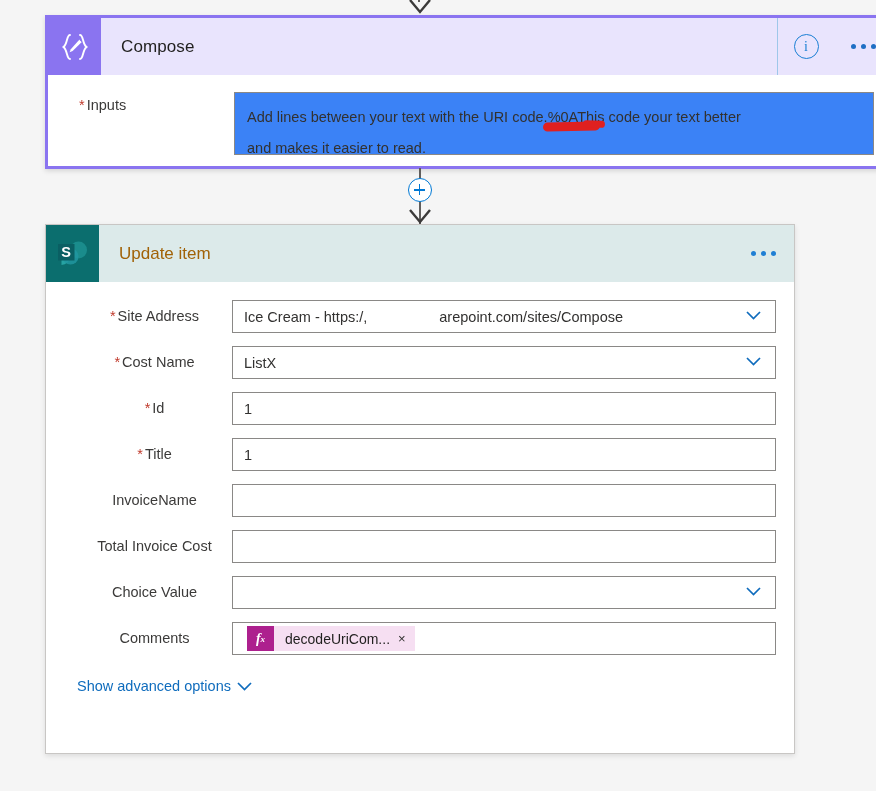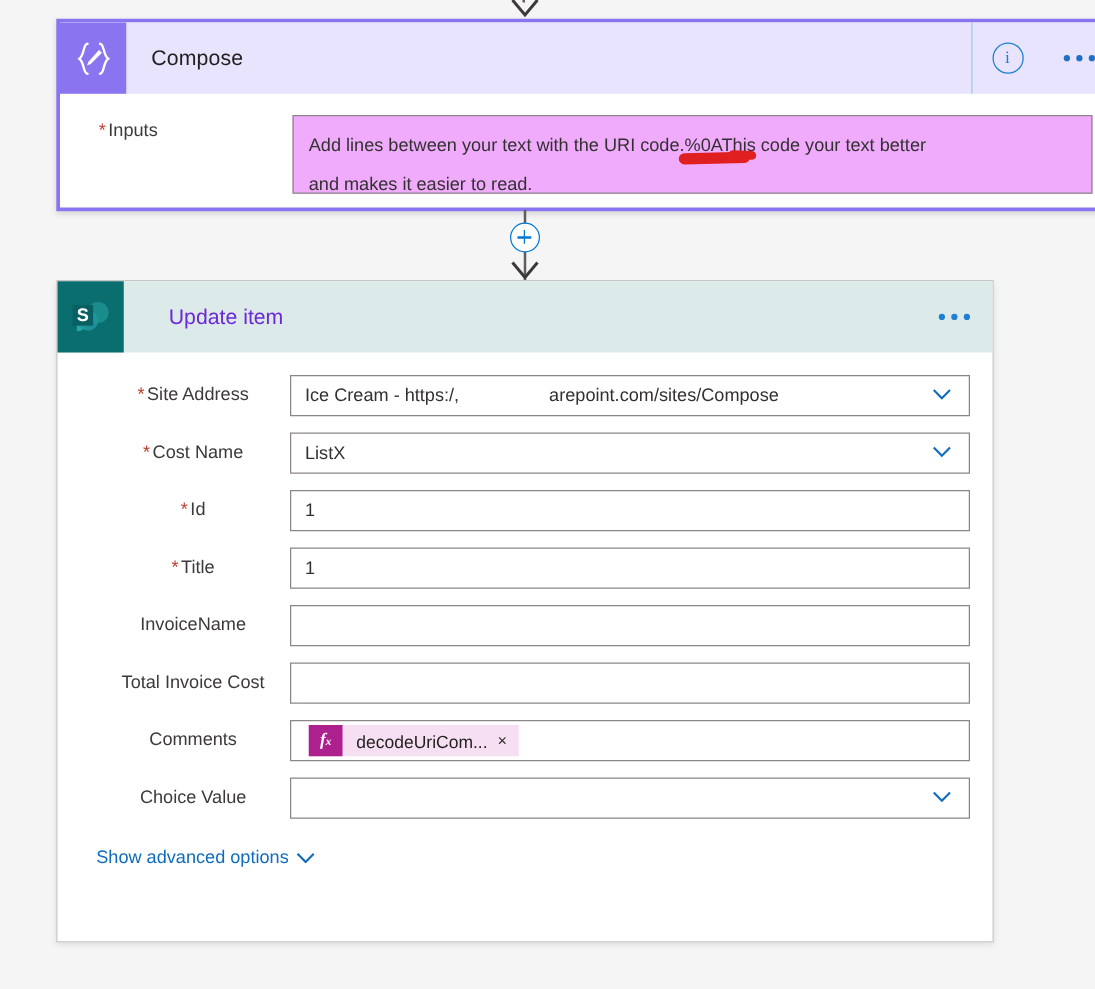--- a/index.html
+++ b/index.html
@@ -168,21 +168,21 @@
     padding-left: 13px;
     box-sizing: border-box;
   }
   .req-star { color: #c0392b; margin-right: 2px; }
 
   .inputs-box {
     position: relative;
     flex: 1 1 auto;
     height: 63px;
     border: 1px solid #8a8886;
-    background: #f0abfc;
+    background: #3b82f6;
     padding: 9px 12px 0 12px;
     box-sizing: border-box;
     font-size: 14.5px;
     color: #323130;
     line-height: 31px;
     white-space: nowrap;
     overflow: hidden;
   }
   .ink-mark {
     position: absolute;
@@ -228,23 +228,23 @@
   .sp-icon {
     width: 53px;
     height: 57px;
     background: #0b6e6e;
     display: flex;
     align-items: center;
     justify-content: center;
     flex: 0 0 auto;
   }
   .update-title {
-    margin-left: 36px;
+    margin-left: 20px;
     font-size: 17px;
-    color: #6d28d9;
+    color: #a16207;
   }
   .update-ellipsis {
     margin-left: auto;
     width: 62px;
     height: 57px;
     display: flex;
     align-items: center;
     justify-content: center;
     gap: 5px;
   }
@@ -471,43 +471,43 @@
       </div>
 
       <div class="field-row">
         <div class="field-label">Total Invoice Cost</div>
         <div class="field-control">
           <span></span>
         </div>
       </div>
 
       <div class="field-row">
+        <div class="field-label">Choice Value</div>
+        <div class="field-control">
+          <span></span>
+          <svg class="chevron" viewBox="0 0 15 9">
+            <path d="M1 1 L7.5 7.6 L14 1" stroke="#0f6cbd" stroke-width="1.7" fill="none"></path>
+          </svg>
+        </div>
+      </div>
+
+      <div class="field-row">
         <div class="field-label">Comments</div>
         <div class="field-control">
           <span class="token">
             <span class="token-fx">
                 <i style="font-style:italic;">f</i>
                 <sub>x</sub>
               </span>
             <span class="token-text">decodeUriCom...</span>
             <span class="token-x">×</span>
           </span>
         </div>
       </div>
 
-      <div class="field-row">
-        <div class="field-label">Choice Value</div>
-        <div class="field-control">
-          <span></span>
-          <svg class="chevron" viewBox="0 0 15 9">
-            <path d="M1 1 L7.5 7.6 L14 1" stroke="#0f6cbd" stroke-width="1.7" fill="none"></path>
-          </svg>
-        </div>
-      </div>
-
       <div class="adv-link">
         <span>Show advanced options</span>
         <svg width="15" height="9" viewBox="0 0 15 9">
           <path d="M1 1 L7.5 7.6 L14 1" stroke="#0f6cbd" stroke-width="1.7" fill="none"></path>
         </svg>
       </div>
 
     </div>
   </div>
 

